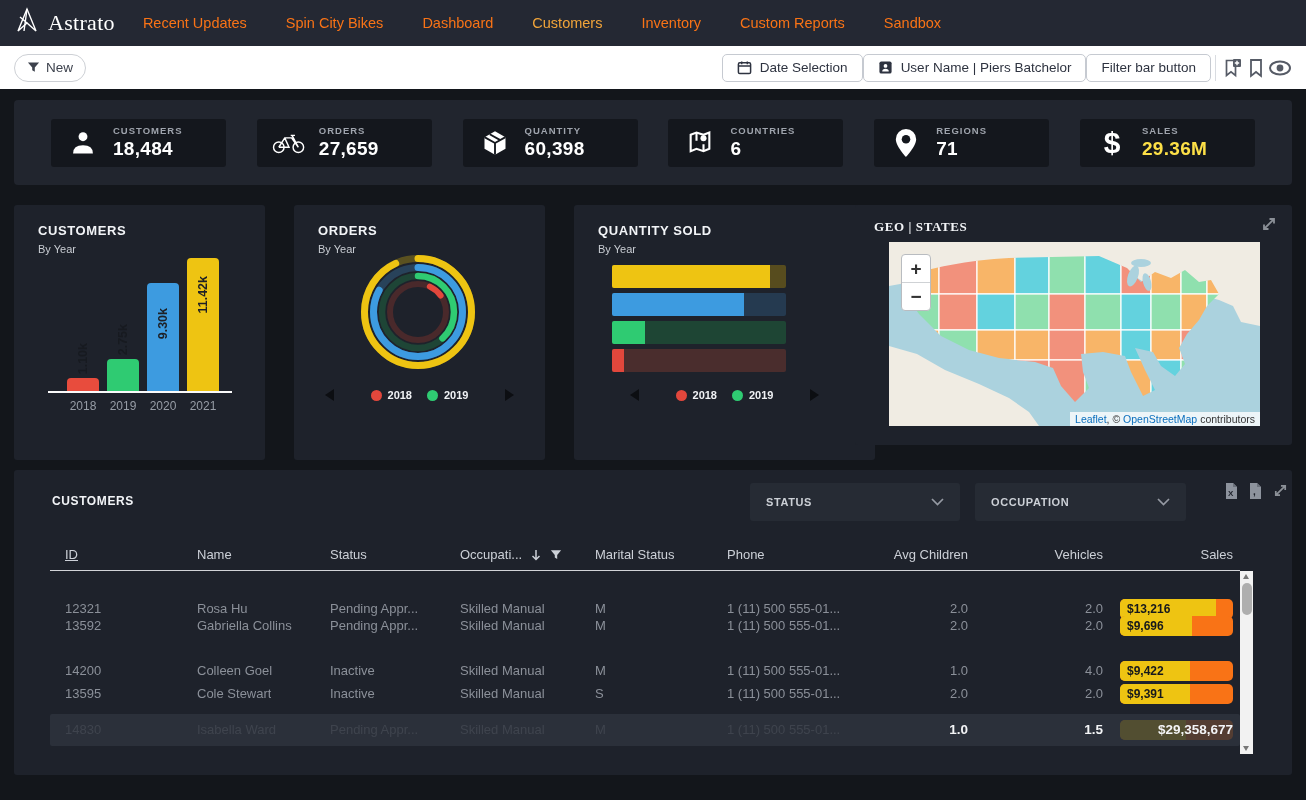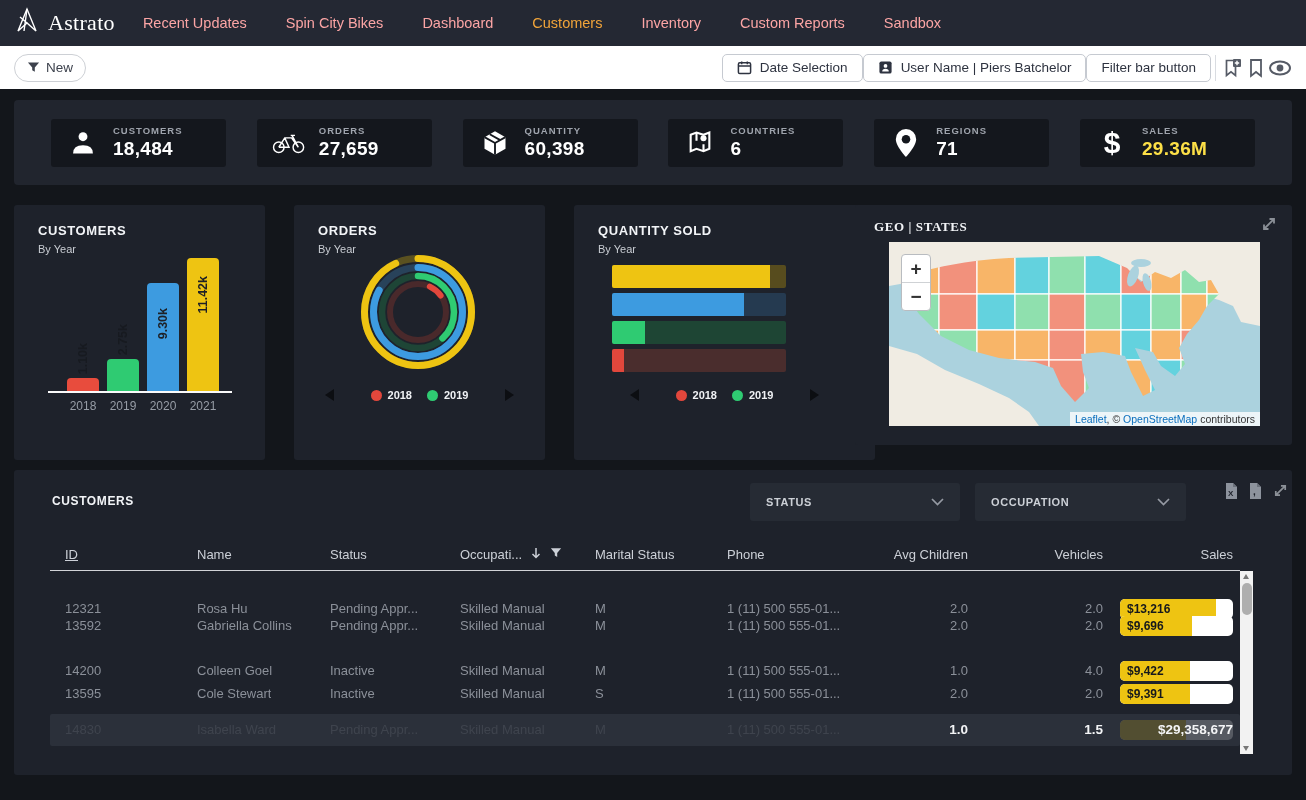--- a/index.html
+++ b/index.html
@@ -3,21 +3,21 @@
 <meta charset="utf-8">
 <style>
   html,body{margin:0;padding:0;background:#13161b;font-family:"Liberation Sans",sans-serif;}
   .stage{position:relative;width:1306px;height:800px;background:#13161b;overflow:hidden;}
   .abs{position:absolute;}
   
   .topnav{position:absolute;left:0;top:0;width:1306px;height:46px;background:#242833;display:flex;align-items:center;padding:0 14px;box-sizing:border-box;}
   .brand{display:flex;align-items:center;gap:8px;}
   .brand-word{font-family:"Liberation Serif",serif;font-size:22px;color:#ffffff;letter-spacing:.3px;}
   .navmenu{display:flex;align-items:center;gap:39px;margin-left:28px;}
-  .navmenu a{font-size:14.5px;color:#fca5a5;text-decoration:none;cursor:pointer;}
+  .navmenu a{font-size:14.5px;color:#f97316;text-decoration:none;cursor:pointer;}
   .navmenu a.active{color:#f1a43a;}
   
   .toolbar{position:absolute;left:0;top:46px;width:1306px;height:43px;background:#ffffff;display:flex;align-items:center;padding:0 14px;box-sizing:border-box;}
   .pill{display:flex;align-items:center;gap:6px;height:26px;padding:0 12px;border:1px solid #cdd0d5;border-radius:14px;color:#3d424d;font-size:13.5px;cursor:pointer;background:#fff;}
   .tb-right{margin-left:auto;display:flex;align-items:center;gap:0;}
   .tb-btn{display:flex;align-items:center;gap:8px;height:28px;padding:0 14px;border:1px solid #c6cad1;border-radius:5px;font-size:13.5px;color:#2e3340;background:#fff;cursor:pointer;white-space:nowrap;}
   .tb-divider{width:1px;height:26px;background:#d9dce1;margin:0 4px;}
   .tb-icon{width:24px;height:24px;display:flex;align-items:center;justify-content:center;cursor:pointer;}
   
   .kpi-panel{position:absolute;left:14px;top:100px;width:1278px;height:85px;background:#21252e;border-radius:4px;display:flex;align-items:center;justify-content:space-between;padding:0 37px;box-sizing:border-box;}
@@ -60,21 +60,21 @@
   .expand-ic{position:absolute;cursor:pointer;}
   
   .filterbox{position:absolute;height:38px;background:#262b34;border-radius:3px;display:flex;align-items:center;justify-content:space-between;padding:0 16px;box-sizing:border-box;cursor:pointer;}
   .filterbox .flabel{font-size:11px;font-weight:bold;color:#ccd0d6;letter-spacing:.6px;}
   .thead-cell{position:absolute;top:77px;font-size:13px;color:#ccd0d7;}
   .thead-cell.num{text-align:right;}
   .thead-line{position:absolute;left:36px;top:100px;width:1190px;height:1px;background:#e6e8eb;opacity:.9;}
   .trow{position:absolute;left:36px;width:1190px;height:34px;cursor:pointer;}
   .tcell{position:absolute;top:0;line-height:34px;font-size:13px;color:#8b9099;white-space:nowrap;overflow:hidden;}
   .tcell.num{text-align:right;}
-  .sales-bar{position:absolute;left:1070px;top:7px;width:113px;height:20px;background:#ffffff;border-radius:5px;overflow:hidden;}
+  .sales-bar{position:absolute;left:1070px;top:7px;width:113px;height:20px;background:#f97316;border-radius:5px;overflow:hidden;}
   .sales-fill{position:absolute;left:0;top:0;height:100%;background:#eec412;}
   .sales-text{position:absolute;left:7px;top:0;line-height:20px;font-size:12px;font-weight:bold;color:#16181c;}
   .totals{position:absolute;left:36px;top:244px;width:1190px;height:32px;background:#2b303a;border-radius:2px;}
   .totals .tcell{line-height:32px;}
   .totals .bold{font-size:13.5px;font-weight:800;color:#f3f4f6;}
   .ghost{opacity:.2;}
   .scrollbar{position:absolute;left:1226px;top:101px;width:13px;height:183px;background:#f2f2f2;}
   .scroll-thumb{position:absolute;left:1.5px;top:12px;width:10px;height:32px;background:#aeaeae;border-radius:5px;cursor:pointer;}
   .scroll-up,.scroll-dn{position:absolute;left:3px;width:0;height:0;border-left:3.5px solid transparent;border-right:3.5px solid transparent;}
   .scroll-up{top:3px;border-bottom:5px solid #777;}
@@ -421,21 +421,21 @@
     </span>
     <span class="tool-ic" style="left:1258px;">
       <svg width="17" height="17" viewBox="0 0 18 18" stroke="#8b9097" stroke-width="1.8" fill="none">
           <path d="M4 14 L14 4 M9.5 4 H14 V8.5 M4 9.5 V14 H8.5"></path>
         </svg>
     </span>
 
     <div class="thead-cell" style="left:51px;text-decoration:underline;">ID</div>
     <div class="thead-cell" style="left:183px;">Name</div>
     <div class="thead-cell" style="left:316px;">Status</div>
-    <div class="thead-cell" style="left:446px;display:flex;gap:9px;">
+    <div class="thead-cell" style="left:446px;display:flex;align-items:center;gap:9px;">
       <span>Occupati...</span>
       <svg width="10" height="12" viewBox="0 0 10 12">
           <path d="M5 1 v9 M1.5 7 L5 10.5 L8.5 7" stroke="#ccd0d7" stroke-width="1.5" fill="none"></path>
         </svg>
       <svg width="12" height="12" viewBox="0 0 14 14">
           <path d="M1 1.5 h12 l-4.6 5.6 v4.6 l-2.8 -1.7 v-2.9 z" fill="#ccd0d7"></path>
         </svg>
     </div>
     <div class="thead-cell" style="left:581px;">Marital Status</div>
     <div class="thead-cell" style="left:713px;">Phone</div>

